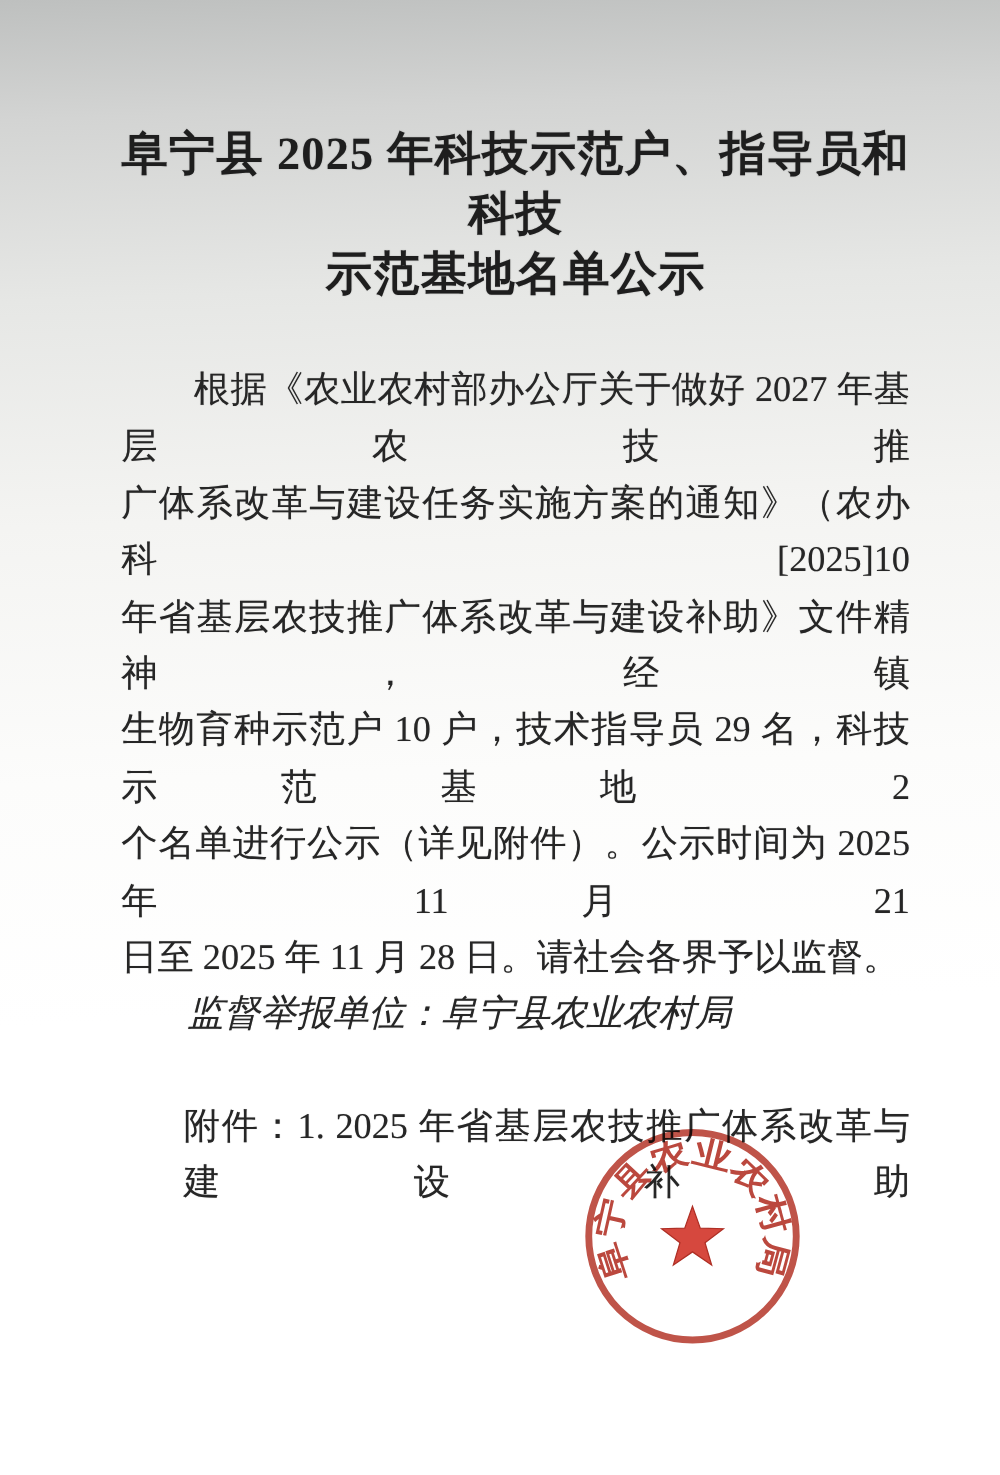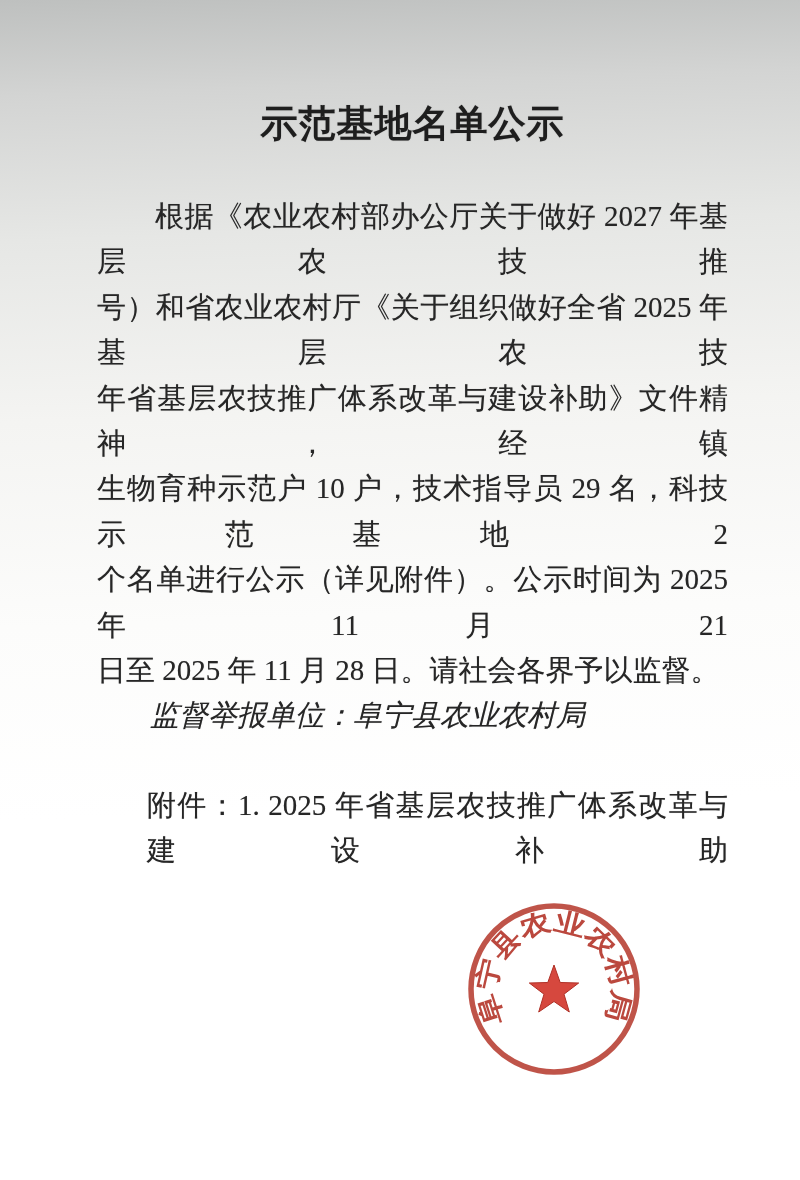--- a/index.html
+++ b/index.html
@@ -62,26 +62,27 @@
     filter: blur(0.3px);
     pointer-events: none;
   }
 </style>
 </head>
 <body>
 
 <div class="page-content">
 
   <div class="doc-title">
+    <div>阜宁县 2025 年科技示范户、指导员和科技</div>
     <div>示范基地名单公示</div>
   </div>
 
   <div class="doc-body">
     <div class="line indent-first">根据《农业农村部办公厅关于做好 2027 年基层农技推</div>
-    <div class="line">号）和省农业农村厅《关于组织做好全省 2025 年基层农技</div>
+    <div class="line">广体系改革与建设任务实施方案的通知》（农办科[2025]10</div>
     <div class="line">年省基层农技推广体系改革与建设补助》文件精神，经镇</div>
     <div class="line">生物育种示范户 10 户，技术指导员 29 名，科技示范基地 2</div>
     <div class="line">个名单进行公示（详见附件）。公示时间为 2025 年 11 月 21</div>
     <div class="line no-stretch">日至 2025 年 11 月 28 日。请社会各界予以监督。</div>
 
     <div class="line no-stretch contact">监督举报单位：阜宁县农业农村局</div>
 
     <div class="gap-small"></div>
 
     <div class="line att-head">附件：1. 2025 年省基层农技推广体系改革与建设补助</div>

